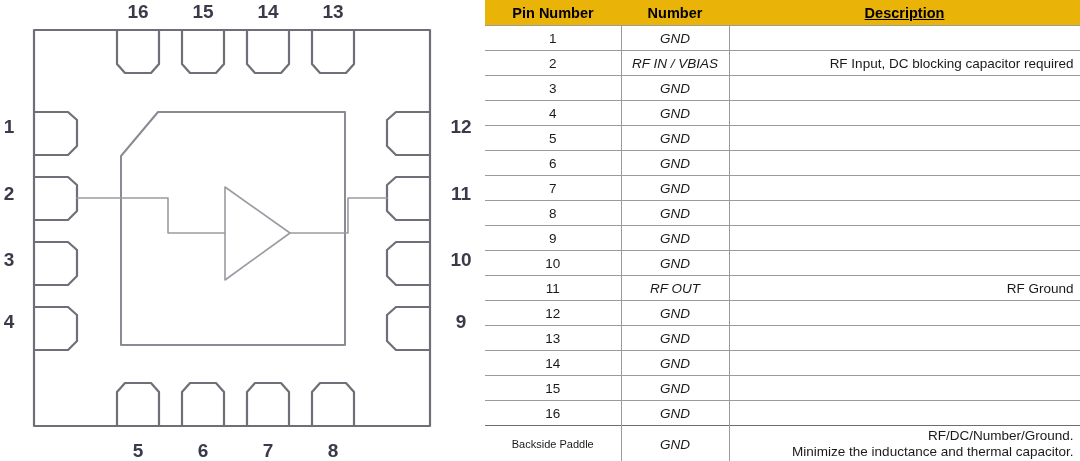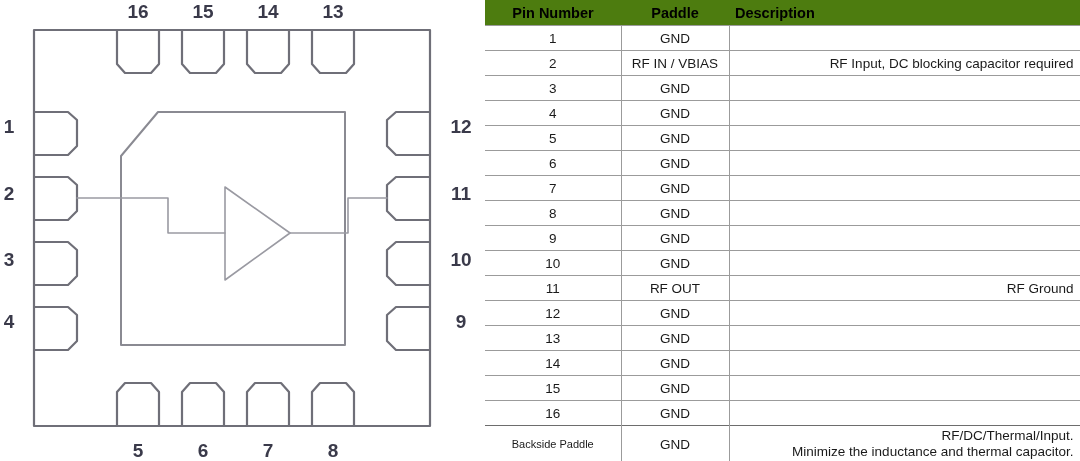--- a/index.html
+++ b/index.html
@@ -49,42 +49,42 @@
     table-layout: fixed;
     font-family: "Liberation Sans", sans-serif;
     font-size: 13.5px;
     color: #1a1a1a;
   }
   table.pin-table col.c-pin   { width: 136px; }
   table.pin-table col.c-label { width: 108px; }
   table.pin-table col.c-desc  { width: 351px; }
 
   table.pin-table thead th {
-    background: #4d7c0f;
+    background: #eab308;
     font-size: 14.5px;
     font-weight: 700;
     height: 25px;
     padding: 0 6px;
     border: none;
     color: #000;
   }
   thead th.h-pin   { text-align: center; }
   thead th.h-label { text-align: center; }
-  thead th.h-desc  { text-align: left; padding-left: 10px; }
+  thead th.h-desc  { text-align: center; padding-left: 10px; text-decoration: underline; }
 
   table.pin-table tbody td {
     height: 24px;
     padding: 0 6px;
     border-top: 1.4px solid #9b9b9b;
     border-right: 1.4px solid #9b9b9b;
     vertical-align: middle;
     background: #fff;
   }
   tbody td.t-pin   { text-align: center; border-left: none; }
-  tbody td.t-label { text-align: center; }
+  tbody td.t-label { text-align: center; font-style: italic; }
   tbody td.t-desc  { text-align: right; padding-left: 10px; border-right: none; }
 
   tbody tr.row-paddle td {
     height: 36px;
     border-top: 1.4px solid #6d6d6d;
     border-bottom: 1.4px solid #6d6d6d;
   }
   tbody tr.row-paddle td.t-pin { font-size: 11px; }
   .desc-line { display: block; line-height: 1.22; }
 </style>
@@ -158,21 +158,21 @@
   <div id="pin-table-wrap">
     <table class="pin-table">
       <colgroup>
         <col class="c-pin">
           <col class="c-label">
           <col class="c-desc">
       </colgroup>
       <thead>
         <tr>
           <th class="h-pin">Pin Number</th>
-          <th class="h-label">Paddle</th>
+          <th class="h-label">Number</th>
           <th class="h-desc">Description</th>
         </tr>
       </thead>
       <tbody id="pin-rows">
           <tr>
             <td class="t-pin">1</td>
             <td class="t-label">GND</td>
             <td class="t-desc"></td>
           </tr>
           <tr>
@@ -247,21 +247,21 @@
           </tr>
           <tr>
             <td class="t-pin">16</td>
             <td class="t-label">GND</td>
             <td class="t-desc"></td>
           </tr>
           <tr class="row-paddle">
             <td class="t-pin">Backside Paddle</td>
             <td class="t-label">GND</td>
             <td class="t-desc">
-              <span class="desc-line">RF/DC/Thermal/Input.</span>
+              <span class="desc-line">RF/DC/Number/Ground.</span>
               <span class="desc-line">Minimize the inductance and thermal capacitor.</span>
             </td>
           </tr>
         </tbody>
     </table>
   </div>
 
 </div>
 
 </body></html>

